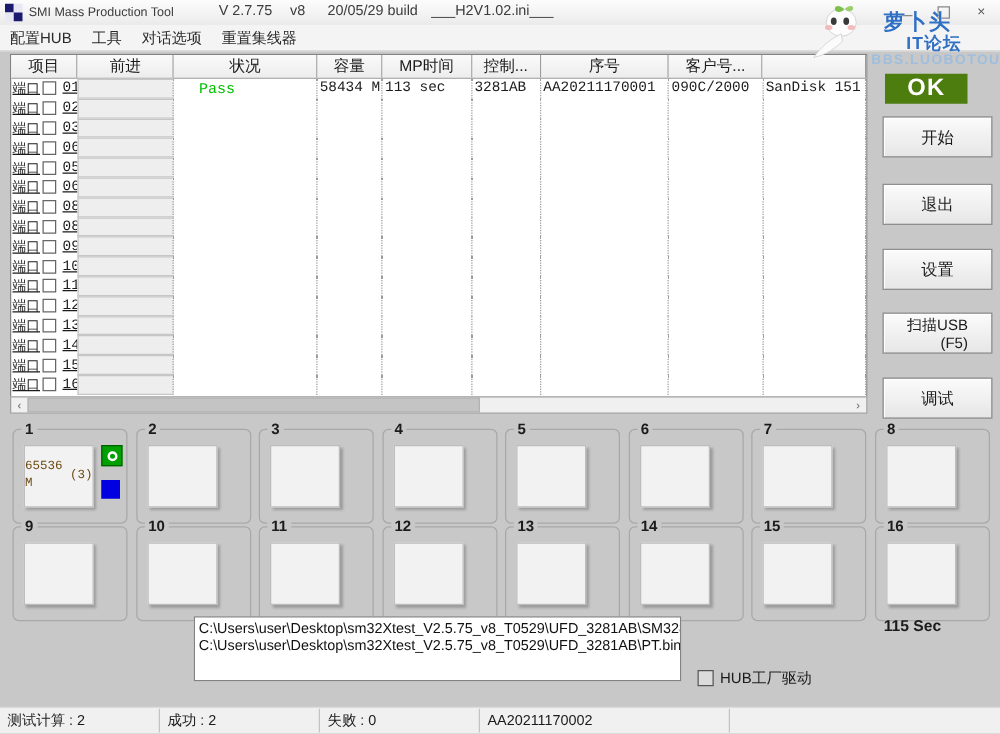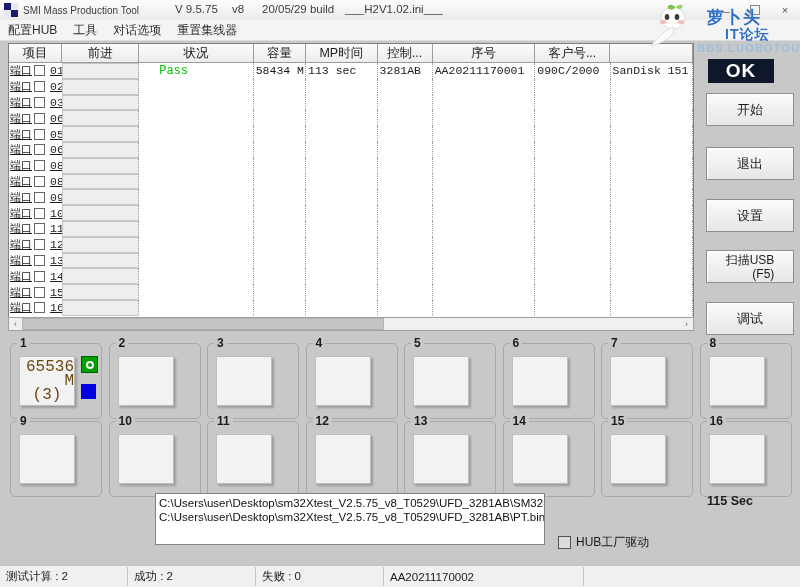--- a/index.html
+++ b/index.html
@@ -171,21 +171,21 @@
     width: 55%; height: 12px;
     background: #c4c4c4;
     border: 1px solid #b2b2b2;
     box-sizing: border-box;
   }
 
   
   .okbadge {
     position: absolute; left: 708px; top: 59px;
     width: 66px; height: 24px;
-    background: #0f172a;
+    background: #4d7c0f;
     color: #ffffff;
     font-size: 19px; font-weight: bold;
     display: flex; align-items: center; justify-content: center;
     z-index: 20;
     letter-spacing: 1px;
   }
   .sidebtn {
     position: absolute; left: 706px;
     width: 88px; height: 33px;
     background: linear-gradient(180deg,#fbfbfb,#e6e6e6);
@@ -213,26 +213,25 @@
     padding: 0 3px;
     font-size: 12px; font-weight: bold; color: #1b1b1b;
   }
   .slot-box {
     position: absolute; left: 8px; top: 12px;
     width: 56px; height: 50px;
     background: #f2f2f2;
     border: 1px solid #bdbdbd;
     box-shadow: 2px 2px 2px rgba(0,0,0,.22);
     box-sizing: border-box;
-    display: flex; flex-direction: column;
+    display: flex; flex-direction: row;
     align-items: center; justify-content: center;
     font-family: "Liberation Mono", monospace;
-    font-size: 16px; color: #6b4a12;
+    font-size: 10px; color: #6b4a12;
     line-height: 14px;
-    text-align: right;
   }
   .slot-led {
     position: absolute; left: 70px; top: 12px;
     width: 15px; height: 15px;
     background: #00a000;
     border: 1px solid #006000;
     display: flex; align-items: center; justify-content: center;
   }
   .slot-led .inner {
     width: 8px; height: 8px; border-radius: 50%;
@@ -297,21 +296,21 @@
 <div id="app">
 
   <div class="titlebar">
     <div class="app-icon">
       <div class="q1"></div>
         <div class="q2"></div>
         <div class="q3"></div>
         <div class="q4"></div>
     </div>
     <span class="title-text">SMI Mass Production Tool</span>
-    <span class="title-ver">V 9.5.75</span>
+    <span class="title-ver">V 2.7.75</span>
     <span class="title-v8">v8</span>
     <span class="title-build">20/05/29 build</span>
     <span class="title-ini">___H2V1.02.ini___</span>
     <div class="wctrls">
       <div class="wbtn">
           <div class="minline"></div>
         </div>
       <div class="wbtn">
           <div class="maxbox"></div>
         </div>

